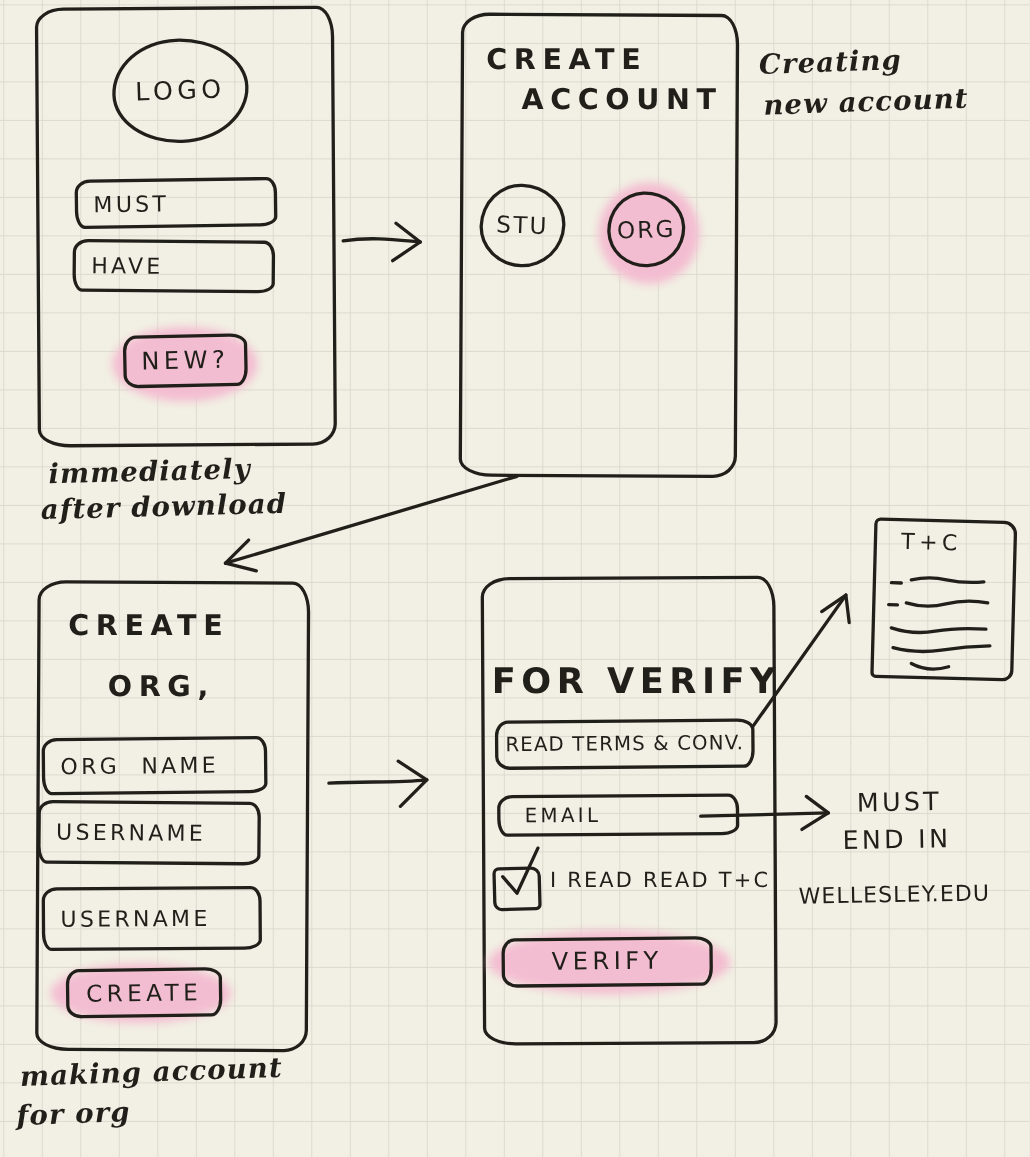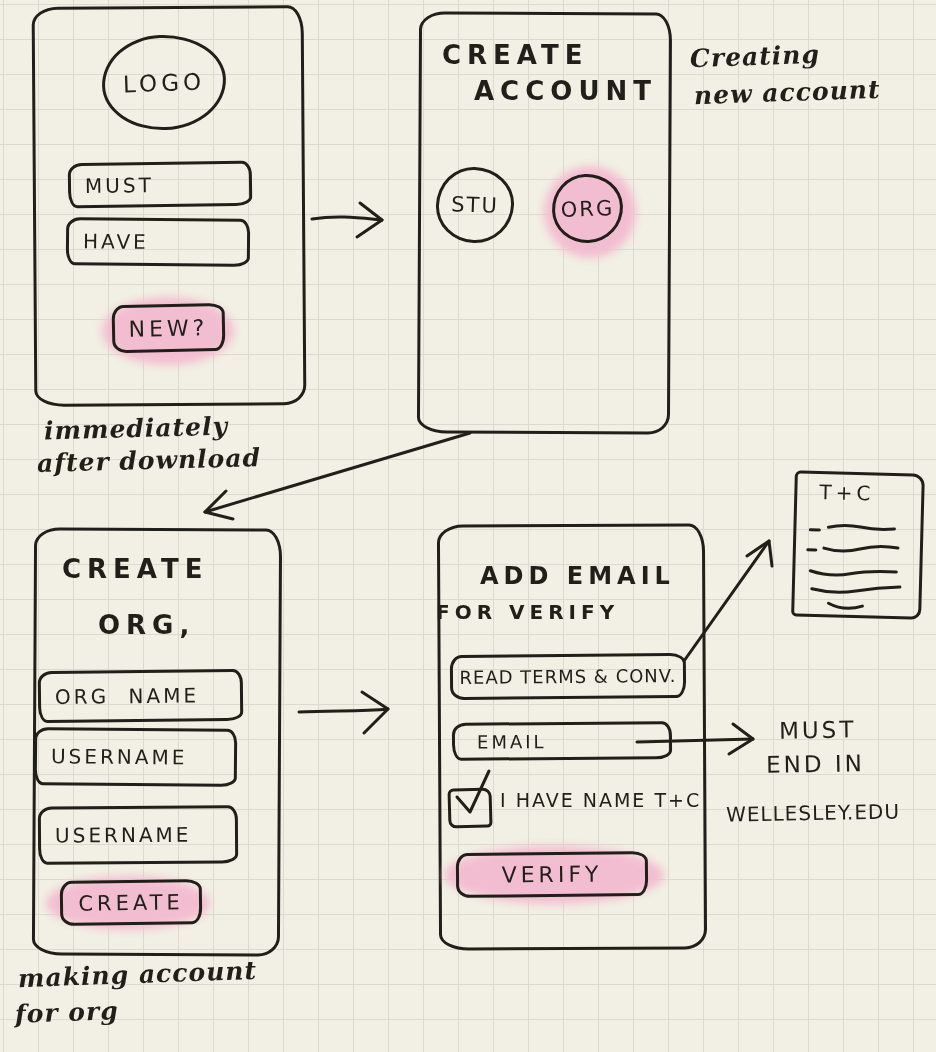--- a/index.html
+++ b/index.html
@@ -90,30 +90,29 @@
   </div>
   <div class="abs blob" style="left:46px;top:876px;width:164px;height:54px;"></div>
   <div class="abs sketch btn" style="left:60px;top:880px;width:142px;height:45px;font-size:21px;transform:rotate(-0.8deg);">
     <span>CREATE</span>
   </div>
 
   <div class="abs cursive" style="left:18px;top:960px;transform:rotate(-2deg);">making account</div>
   <div class="abs cursive" style="left:15px;top:998px;transform:rotate(-2deg);">for org</div>
 
   <div class="abs sketch phone" style="left:438px;top:524px;width:262px;height:420px;transform:rotate(-0.3deg);"></div>
-  <div class="abs title" style="left:480px;top:562px;font-size:24px;letter-spacing:5px;">ADD EMAIL</div>
-  <div class="abs title" style="left:436px;top:600px;font-size:20px;letter-spacing:5px;text-align:right;">FOR VERIFY</div>
+  <div class="abs title" style="left:447px;top:600px;font-size:32px;letter-spacing:5px;text-align:right;">FOR VERIFY</div>
   <div class="abs sketch btn" style="left:450px;top:654px;width:236px;height:45px;font-size:18px;letter-spacing:1px;transform:rotate(-0.5deg);">
     <span>READ TERMS &amp; CONV.</span>
   </div>
   <div class="abs sketch field" style="left:452px;top:722px;width:220px;height:38px;font-size:18px;padding-left:22px;transform:rotate(-0.4deg);">
     <span>EMAIL</span>
   </div>
   <div class="abs sketch" style="left:448px;top:788px;width:38px;height:34px;border-radius:6px 9px 5px 8px;transform:rotate(-1.5deg);"></div>
-  <div class="abs caps" style="left:500px;top:789px;font-size:19px;letter-spacing:2px;">I HAVE NAME T+C</div>
+  <div class="abs caps" style="left:500px;top:789px;font-size:19px;letter-spacing:2px;">I READ READ T+C</div>
   <div class="abs blob" style="left:444px;top:846px;width:220px;height:58px;"></div>
   <div class="abs sketch btn" style="left:456px;top:852px;width:192px;height:45px;transform:rotate(-0.6deg);">
     <span>VERIFY</span>
   </div>
 
   <div class="abs sketch" style="left:793px;top:472px;width:124px;height:140px;border-radius:6px 12px 10px 5px;transform:rotate(1.5deg);">
     <div class="caps" style="position:absolute;left:22px;top:6px;font-size:20px;letter-spacing:4px;">T+C</div>
     <svg width="124" height="140" viewBox="0 0 124 140" style="position:absolute;left:0;top:0;">
       <path class="ink-stroke" stroke-width="2.6" d="M14,56 h9"></path>
       <path class="ink-stroke" stroke-width="2.6" d="M32,53 q16,-4 32,-1 t34,1"></path>

